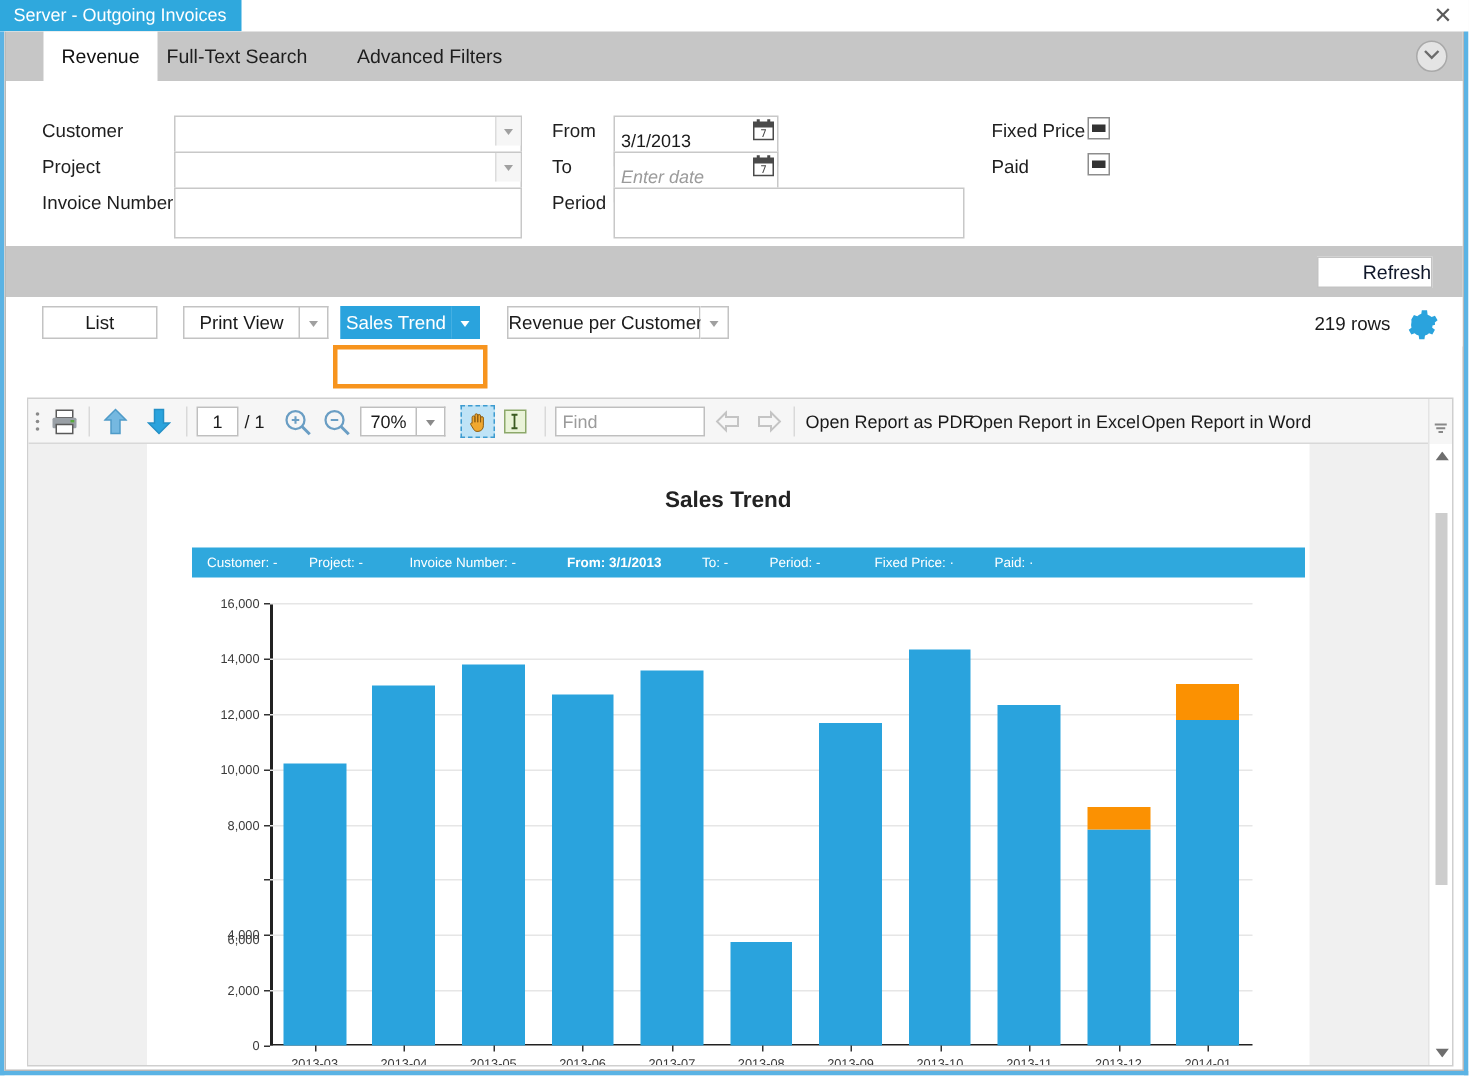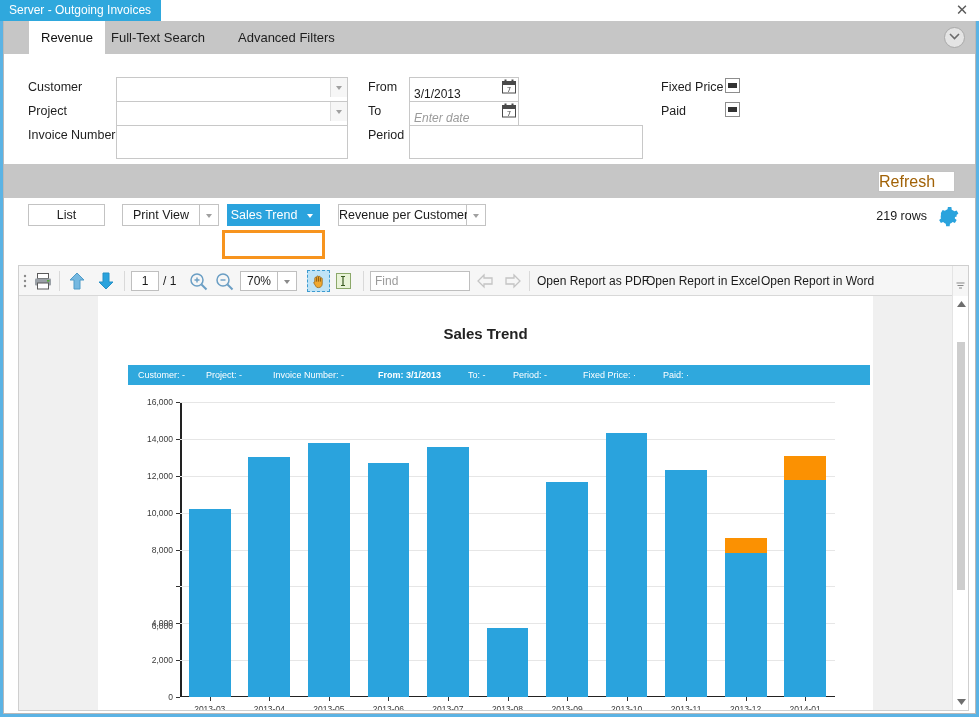--- a/index.html
+++ b/index.html
@@ -104,22 +104,22 @@
 
   
   #grey-band {
     position: absolute; left: 0; top: 143px; right: 0; height: 34px;
     background: #c6c6c6;
   }
   #refresh-btn {
     position: absolute; right: 20px; top: 7px;
     width: 77px; height: 21px;
     background: #ffffff; border: 1px solid #c3c3c3;
-    font-size: 16px; line-height: 19px; text-align: left;
-    color: #a16207; cursor: pointer;
+    font-size: 13px; line-height: 19px; text-align: right;
+    color: #0f172a; cursor: pointer;
   }
 
   
   #view-toolbar {
     position: absolute; left: 0; top: 177px; right: 0; height: 33px;
     background: #ffffff;
   }
   .vbtn {
     position: absolute; top: 6px; height: 22px;
     border: 1px solid #c3c3c3; background: #ffffff;

